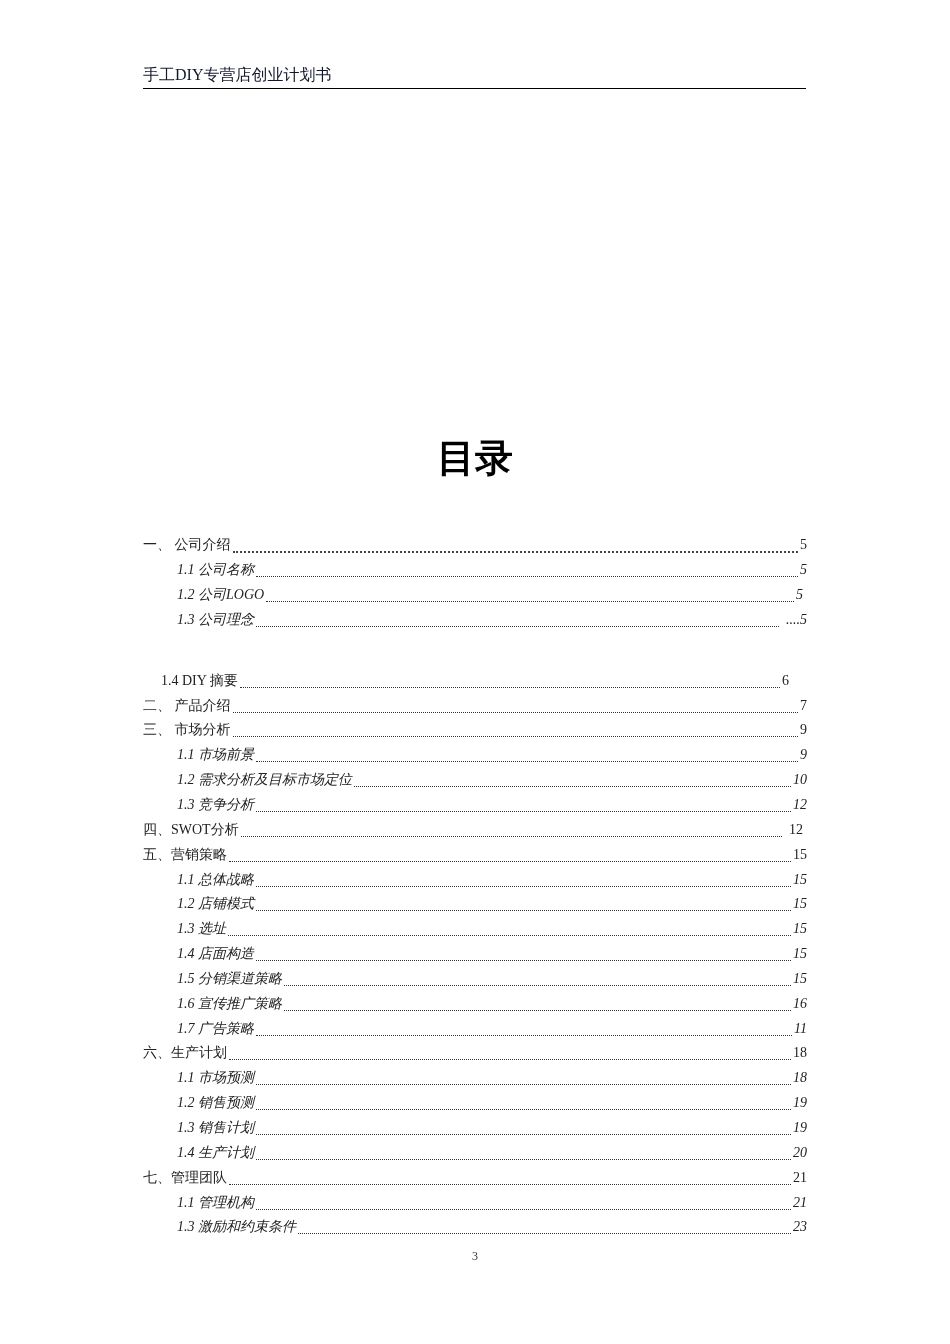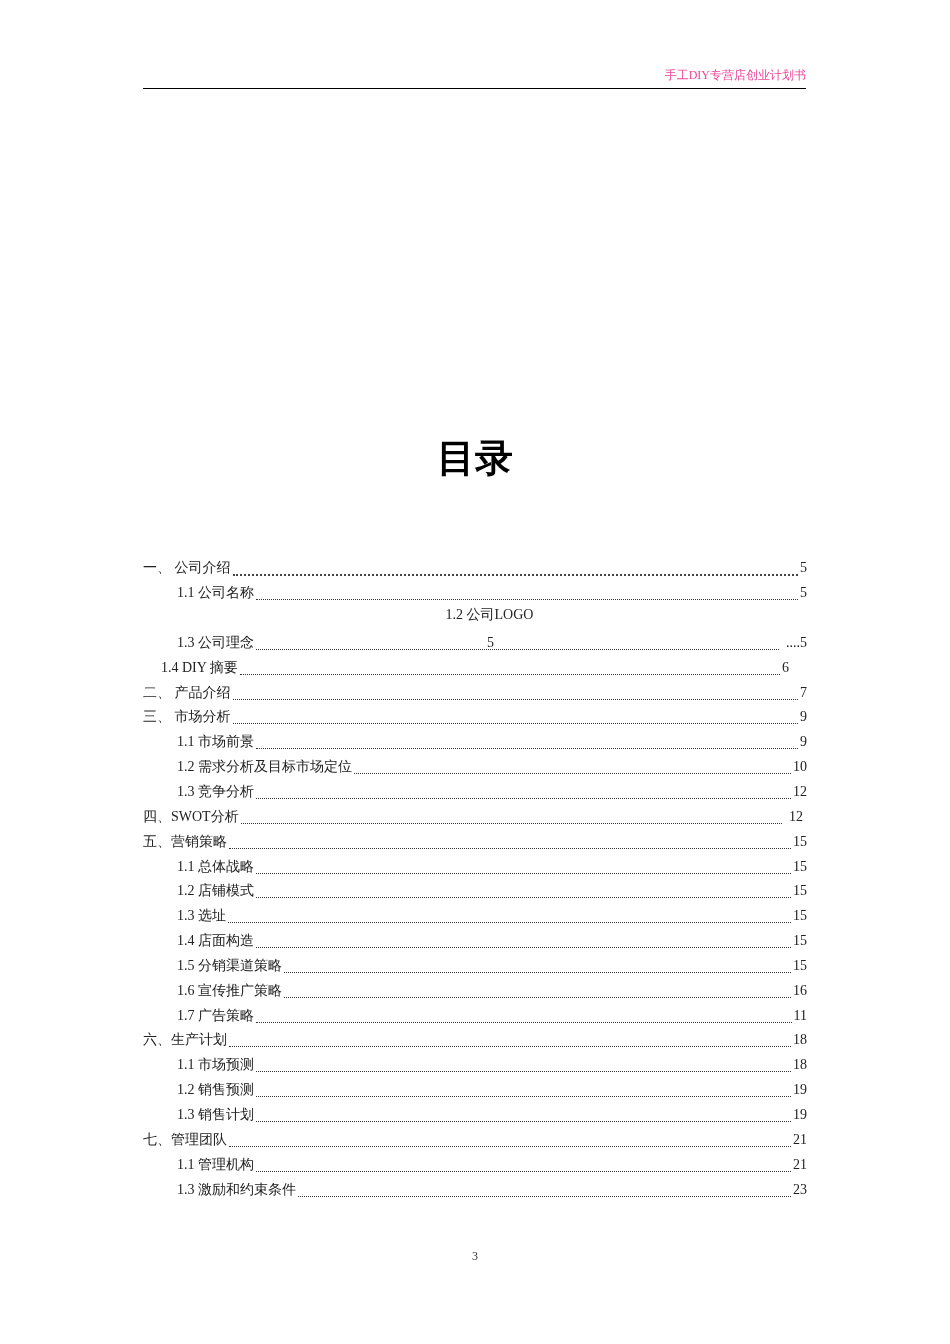--- a/index.html
+++ b/index.html
@@ -15,42 +15,42 @@
       font-family: "DejaVu Serif", "Liberation Serif", serif;
       color: #111111;
     }
     .page-header {
       position: absolute;
       left: 143px;
       top: 66px;
       width: 663px;
       height: 22px;
       border-bottom: 1.5px solid #000000;
-      text-align: right;
-      font-size: 12px;
+      text-align: left;
+      font-size: 16px;
       line-height: 18px;
-      color: #ec4899;
+      color: #0f172a;
       font-family: "Liberation Serif", "DejaVu Serif", serif;
     }
     .toc-title {
       position: absolute;
       left: 0;
       top: 436px;
       width: 950px;
       text-align: center;
       font-size: 38px;
       font-weight: bold;
       line-height: 44px;
       color: #000000;
       font-family: "DejaVu Sans", "Liberation Sans", sans-serif;
     }
     .toc {
       position: absolute;
       left: 143px;
-      top: 556px;
+      top: 533px;
       width: 664px;
     }
     .toc-row {
       position: relative;
       height: 24.85px;
       display: flex;
       align-items: center;
       font-size: 14px;
       line-height: 18px;
       color: #222222;
@@ -74,22 +74,22 @@
       border-bottom: 2px dotted #444444;
       background-image: none;
     }
     .toc-row .page {
       flex: none;
       font-family: "Liberation Serif", "DejaVu Serif", serif;
       font-size: 14px;
       padding-left: 1px;
     }
     .lvl-0 { padding-left: 0; }
-    .lvl-1 { padding-left: 34px; }
-    .lvl-mid { padding-left: 18px; }
+    .lvl-1 { padding-left: 34px; font-style: italic; }
+    .lvl-mid { padding-left: 18px; margin-top: 36px; }
     .page-footer {
       position: absolute;
       left: 0;
       top: 1248px;
       width: 950px;
       text-align: center;
       font-size: 12px;
       line-height: 16px;
       color: #333333;
       font-family: "Liberation Serif", "DejaVu Serif", serif;
@@ -108,21 +108,21 @@
   <div class="toc-row lvl-0">
     <span class="label">一、  公司介绍</span>
     <span class="leader spaced"></span>
     <span class="page">5</span>
   </div>
   <div class="toc-row lvl-1">
     <span class="label">1.1  公司名称</span>
     <span class="leader"></span>
     <span class="page">5</span>
   </div>
-  <div class="toc-row lvl-1" style="padding-right:4px;flex-direction:column;">
+  <div class="toc-row lvl-1" style="padding-right:4px;">
     <span class="label">1.2 公司LOGO</span>
     <span class="leader"></span>
     <span class="page">5</span>
   </div>
   <div class="toc-row lvl-1">
     <span class="label">1.3 公司理念</span>
     <span class="leader" style="margin-right:6px;"></span>
     <span class="page">....5</span>
   </div>
   <div class="toc-row lvl-mid" style="padding-right:18px;">
@@ -213,20 +213,25 @@
   <div class="toc-row lvl-1">
     <span class="label">1.2 销售预测</span>
     <span class="leader"></span>
     <span class="page">19</span>
   </div>
   <div class="toc-row lvl-1">
     <span class="label">1.3 销售计划</span>
     <span class="leader"></span>
     <span class="page">19</span>
   </div>
+  <div class="toc-row lvl-1">
+    <span class="label">1.4 生产计划</span>
+    <span class="leader"></span>
+    <span class="page">20</span>
+  </div>
   <div class="toc-row lvl-0">
     <span class="label">七、管理团队</span>
     <span class="leader"></span>
     <span class="page">21</span>
   </div>
   <div class="toc-row lvl-1">
     <span class="label">1.1 管理机构</span>
     <span class="leader"></span>
     <span class="page">21</span>
   </div>

